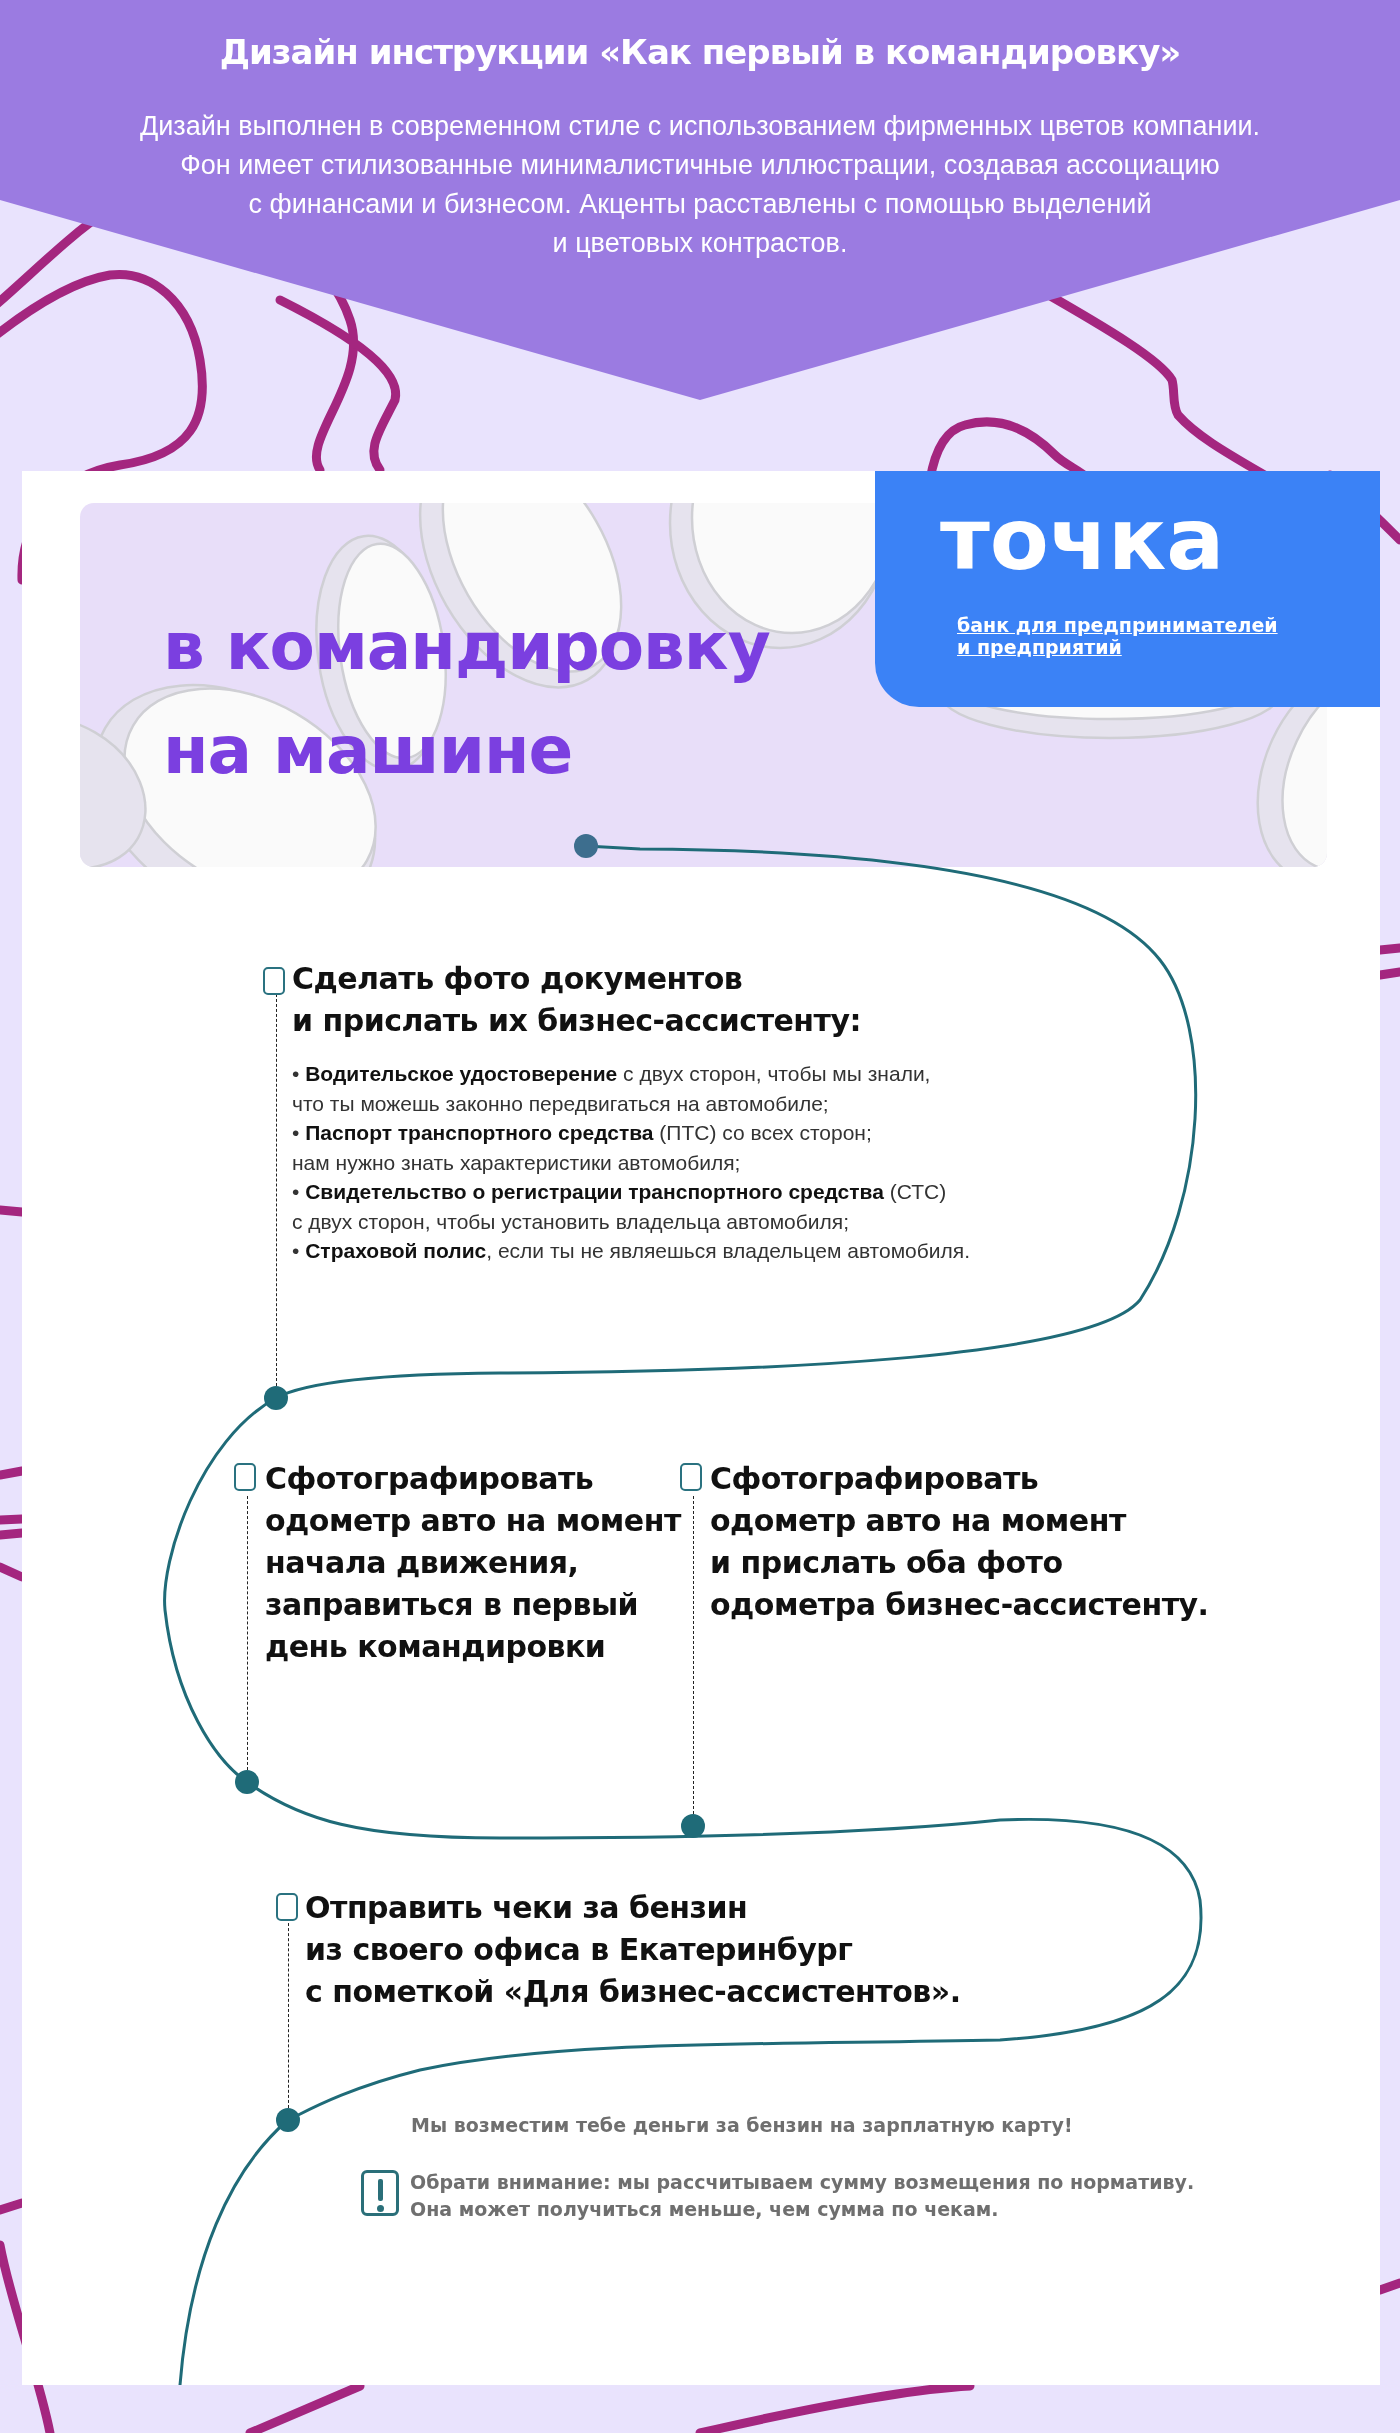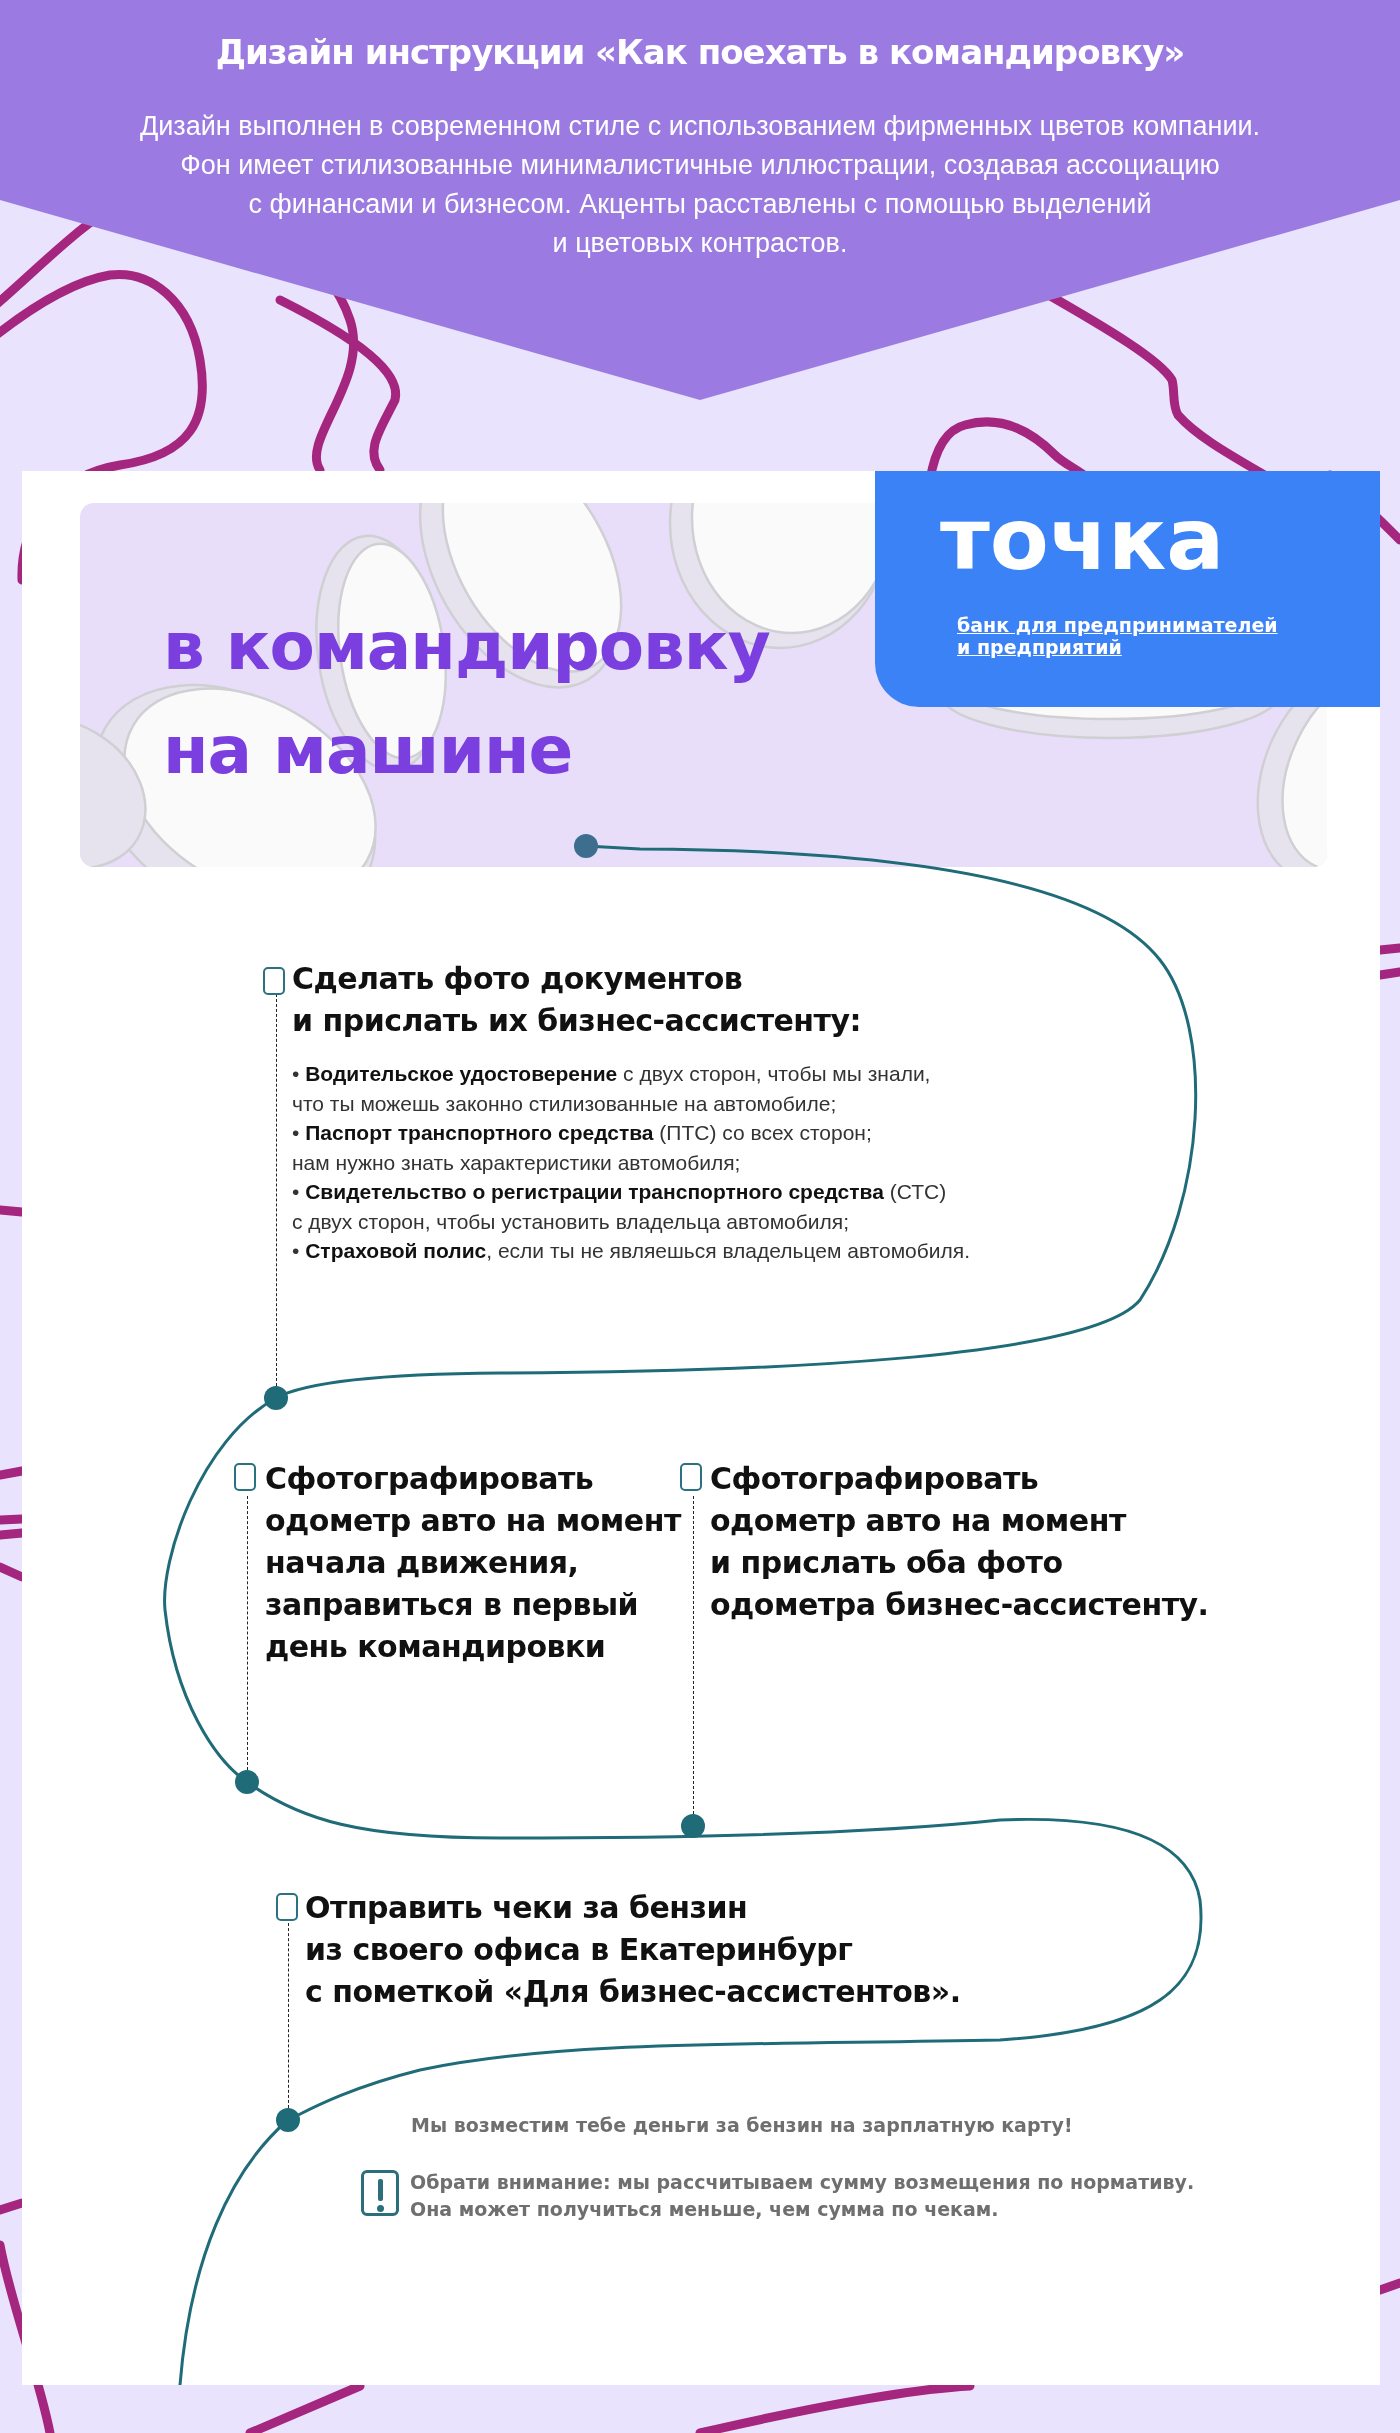--- a/index.html
+++ b/index.html
@@ -90,21 +90,21 @@
     <path d="M 1380 2290 L 1400 2283"></path>
     <path d="M 0 2245 C 10 2300 40 2380 50 2433"></path>
     <path d="M 0 2210 L 22 2203"></path>
     <path d="M 250 2433 L 360 2386"></path>
     <path d="M 700 2433 C 800 2410 900 2390 970 2386"></path>
   </g>
   <polygon points="0,0 1400,0 1400,200 700,400 0,200" fill="#9b7be1"></polygon>
 </svg>
 
 <div class="header-text">
-  <div class="header-title">Дизайн инструкции «Как поехать в командировку»</div>
+  <div class="header-title">Дизайн инструкции «Как первый в командировку»</div>
   <div class="header-desc">
     <div>Дизайн выполнен в современном стиле с использованием  фирменных цветов компании.</div>
     <div>Фон имеет стилизованные минималистичные иллюстрации, создавая ассоциацию</div>
     <div>с финансами и бизнесом.   Акценты расставлены  с помощью выделений</div>
     <div>и цветовых контрастов.</div>
   </div>
 </div>
 
 <div class="card"></div>
 
@@ -175,21 +175,21 @@
 <div class="dash" style="left:693px; top:1496px; height:318px;"></div>
 <div class="dash" style="left:288px; top:1918px; height:190px;"></div>
 
 <div class="chk" style="left:263px; top:967px;"></div>
 <div class="step-title" style="left:292px; top:958px;">
   <div>Сделать фото документов</div>
   <div>и прислать их бизнес-ассистенту:</div>
 </div>
 <div class="bullets">
   <div>• <b>Водительское удостоверение</b><span> с двух сторон, чтобы мы знали,</span></div>
-  <div>что ты можешь законно стилизованные на автомобиле;</div>
+  <div>что ты можешь законно передвигаться на автомобиле;</div>
   <div>• <b>Паспорт транспортного средства</b><span> (ПТС) со всех сторон;</span></div>
   <div>нам нужно знать характеристики автомобиля;</div>
   <div>• <b>Свидетельство о регистрации транспортного средства</b><span> (СТС)</span></div>
   <div>с двух сторон, чтобы установить владельца автомобиля;</div>
   <div>• <b>Страховой полис</b><span>, если ты не являешься владельцем автомобиля.</span></div>
 </div>
 
 <div class="chk" style="left:234px; top:1463px;"></div>
 <div class="step-title" style="left:265px; top:1458px;">
   <div>Сфотографировать</div>

